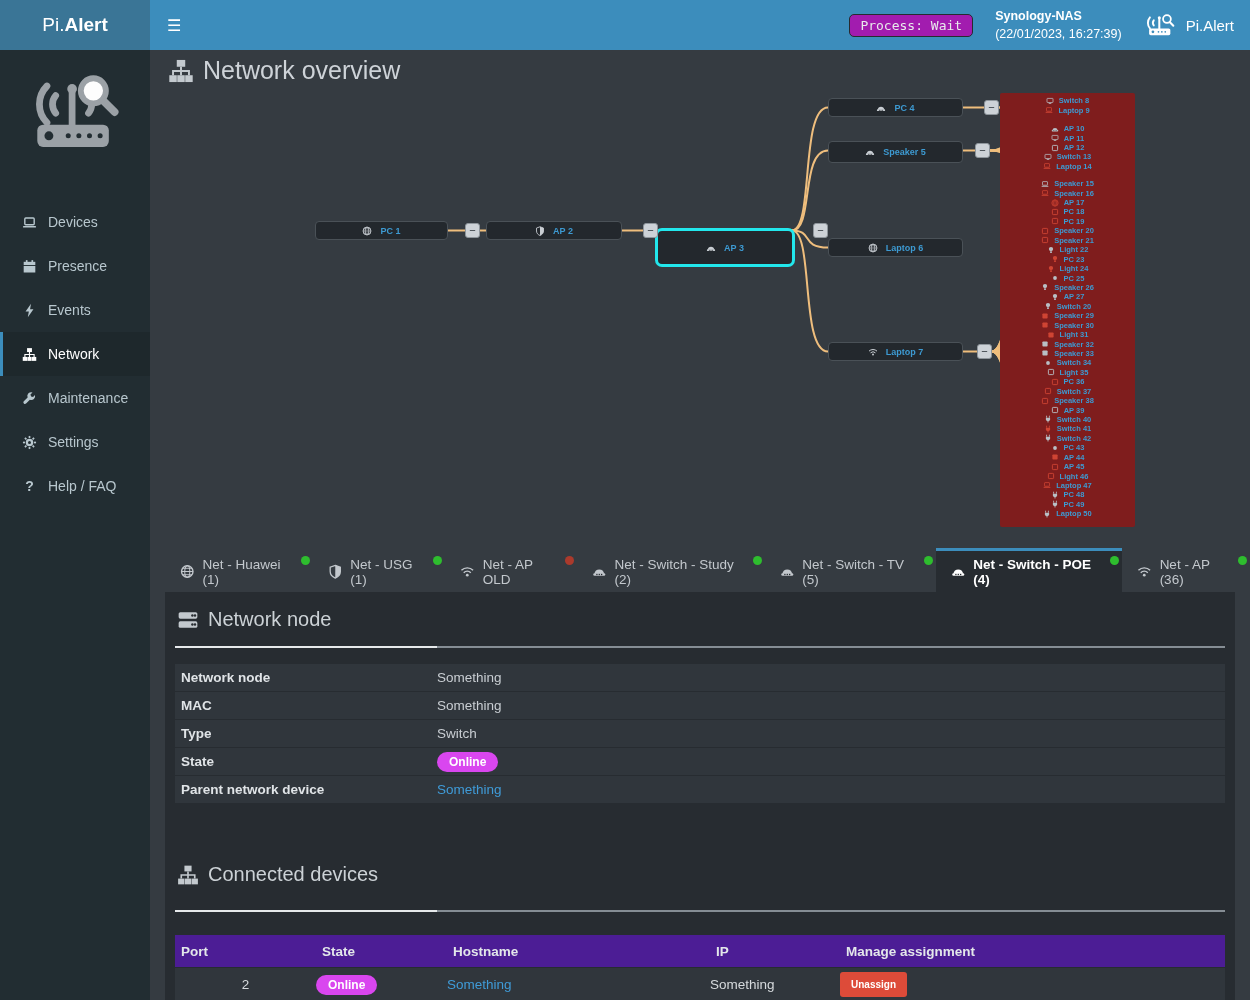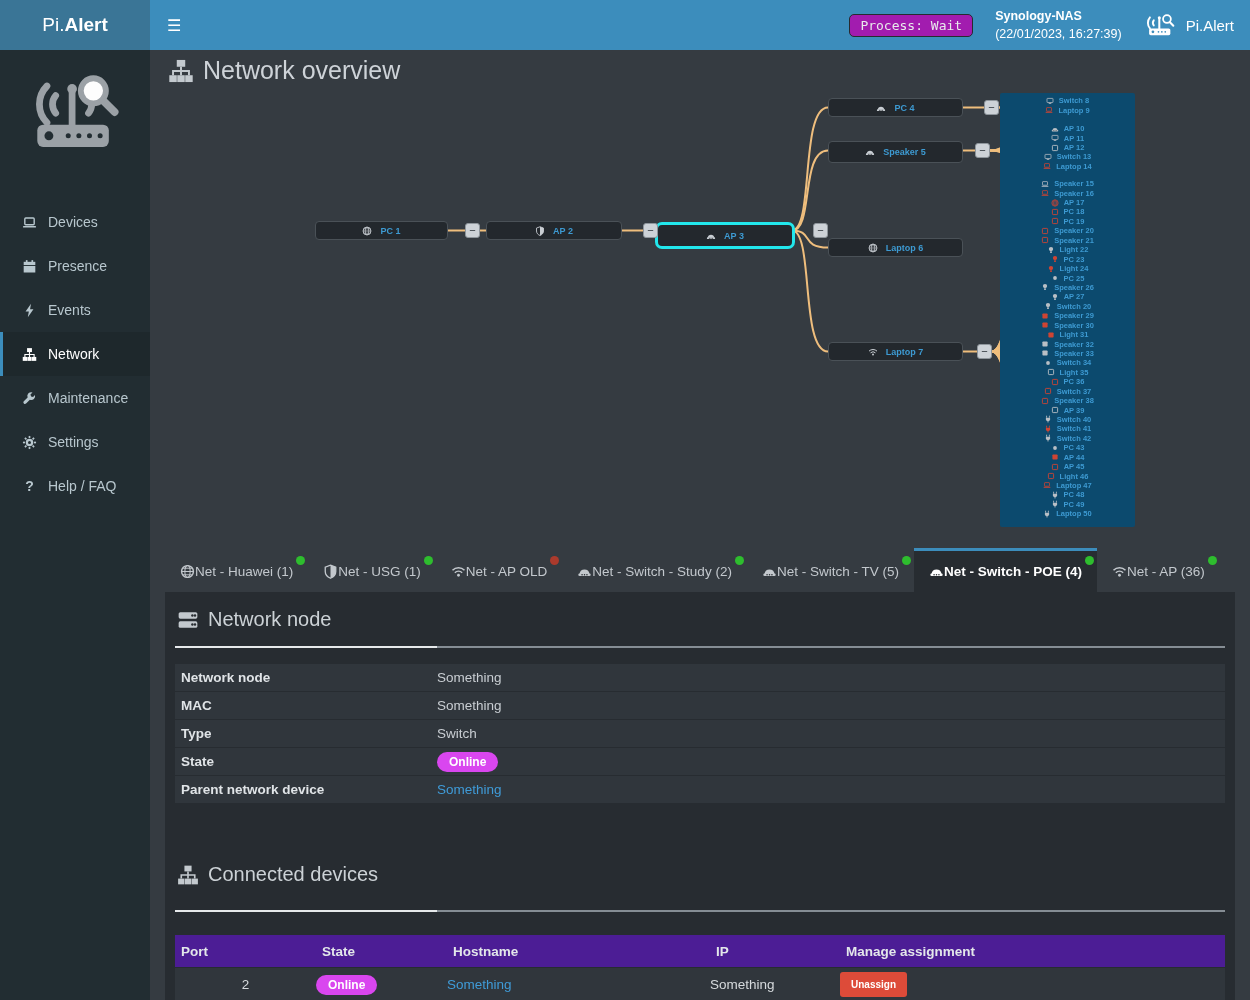--- a/index.html
+++ b/index.html
@@ -41,32 +41,32 @@
 
   
   #wires { position:absolute; left:0; top:0; width:1100px; height:500px; z-index:1; }
   .node { position:absolute; height:19px; background:#23282d; border:1px solid #4a5157; border-radius:4px;
     display:flex; align-items:center; justify-content:center; gap:8px; z-index:3; cursor:pointer; }
   .node .lbl { color:#3d9ad2; font-size:9px; font-weight:bold; }
   .node .icon { width:10px; height:10px; color:#c9ced3; display:inline-flex; }
   .node.highlight { border:3px solid #22e7ec; border-radius:7px; }
   .collapse-btn { position:absolute; width:15px; height:15px; background:#cdd2d7; border:1px solid #8f969c;
     border-radius:3px; color:#2f353b; font-size:11px; line-height:12px; text-align:center; z-index:4; cursor:pointer; }
-  .dev-panel { position:absolute; left:850px; top:43px; width:135px; height:434px; background:#0c4a6e;
+  .dev-panel { position:absolute; left:850px; top:43px; width:135px; height:434px; background:#7f1d1d;
     border-radius:2px; z-index:2; }
   .dev-row { position:absolute; left:0; width:135px; height:9.43px; display:flex; align-items:center;
     justify-content:center; gap:5px; cursor:pointer; }
   .dev-row .lbl { color:#3d9ad2; font-size:7.5px; font-weight:bold; white-space:nowrap; }
   .dev-row .icon { width:8px; height:8px; display:inline-flex; }
   .dev-row .icon.gray { color:#b9bfc5; }
   .dev-row .icon.red { color:#cf4433; }
 
   
   .tabs { position:absolute; left:15px; top:498px; height:44px; display:flex; z-index:5; }
-  .tab { position:relative; display:flex; align-items:center; padding:0 15px; height:44px;
+  .tab { position:relative; display:flex; align-items:center; gap:8px; padding:0 15px; height:44px;
     color:#c3c8cd; font-size:13.5px; border-top:3px solid transparent; cursor:pointer; }
   .tab .icon { width:15px; height:15px; display:inline-flex; color:#c3c8cd; }
   .tab.active { background:#272c31; border-top-color:#3c8dbc; color:#fff; font-weight:bold; }
   .tab.active .icon { color:#fff; }
   .dot { position:absolute; top:5px; right:3px; width:9px; height:9px; border-radius:50%; }
   .dot.green { background:#2ebd2e; }
   .dot.red { background:#ab3a2c; }
 
   
   .panel { position:absolute; left:15px; top:542px; width:1070px; height:408px; background:#272c31;
@@ -312,21 +312,21 @@
       </div>
       <div class="node" style="left: 336px; top: 171px; width: 136px; height: 19px;">
         <span class="icon">
           <svg viewBox="0 0 16 16">
             <path d="M8 1.2 L13.6 3.3 V8 C13.6 11.6 11.1 13.9 8 15.2 C4.9 13.9 2.4 11.6 2.4 8 V3.3 Z" fill="none" stroke="currentColor" stroke-width="1.4"></path>
             <path d="M8 1.2 L13.6 3.3 V8 C13.6 11.6 11.1 13.9 8 15.2 Z" fill="currentColor"></path>
           </svg>
         </span>
         <span class="lbl">AP 2</span>
       </div>
-      <div class="node highlight" style="left: 505px; top: 172px; width: 140px; height: 27px;">
+      <div class="node highlight" style="left: 505px; top: 178px; width: 140px; height: 39px;">
         <span class="icon">
           <svg viewBox="0 0 16 16">
             <path d="M2.6 10.6 A5.5 5.8 0 0 1 13.4 10.6 Z" fill="currentColor"></path>
             <rect x="1.4" y="10" width="13.2" height="2.8" rx="1.4" fill="currentColor"></rect>
             <circle cx="5.4" cy="11.4" r="0.8" fill="#23282d"></circle>
             <circle cx="8" cy="11.4" r="0.8" fill="#23282d"></circle>
             <circle cx="10.6" cy="11.4" r="0.8" fill="#23282d"></circle>
           </svg>
         </span>
         <span class="lbl">AP 3</span>

